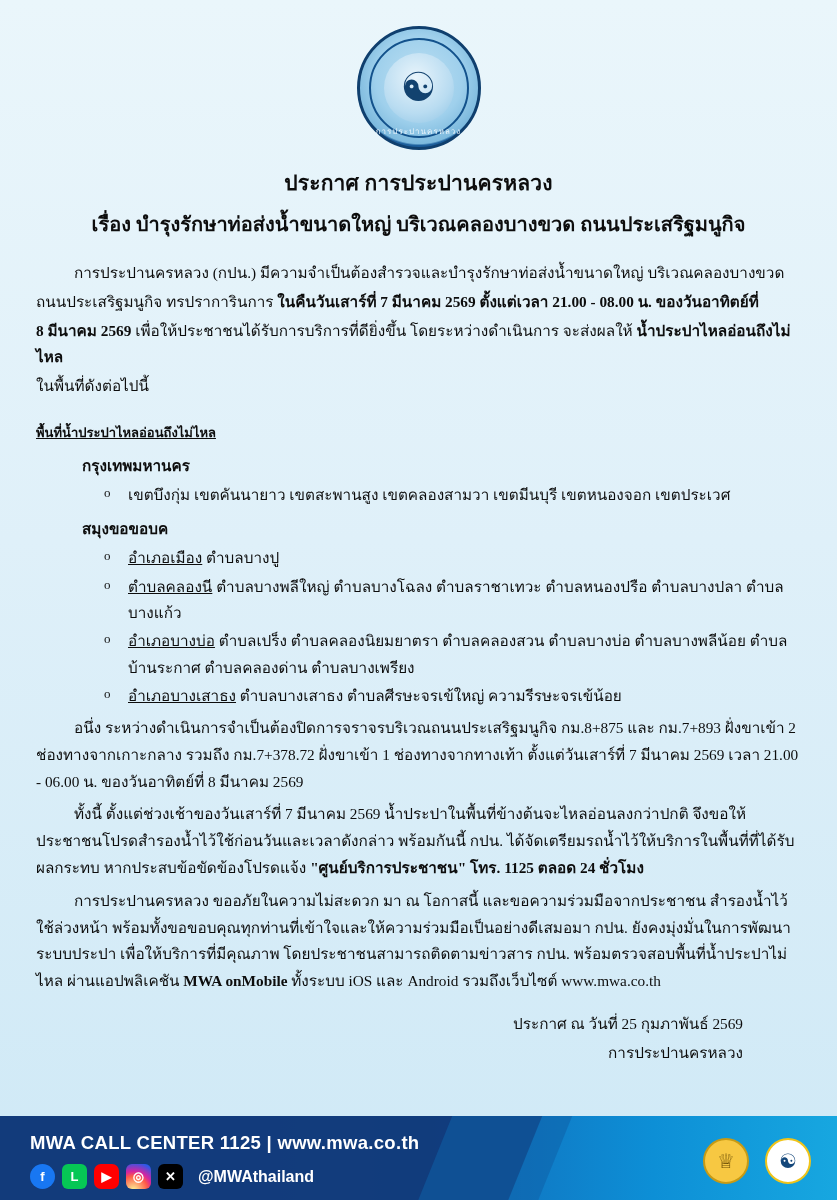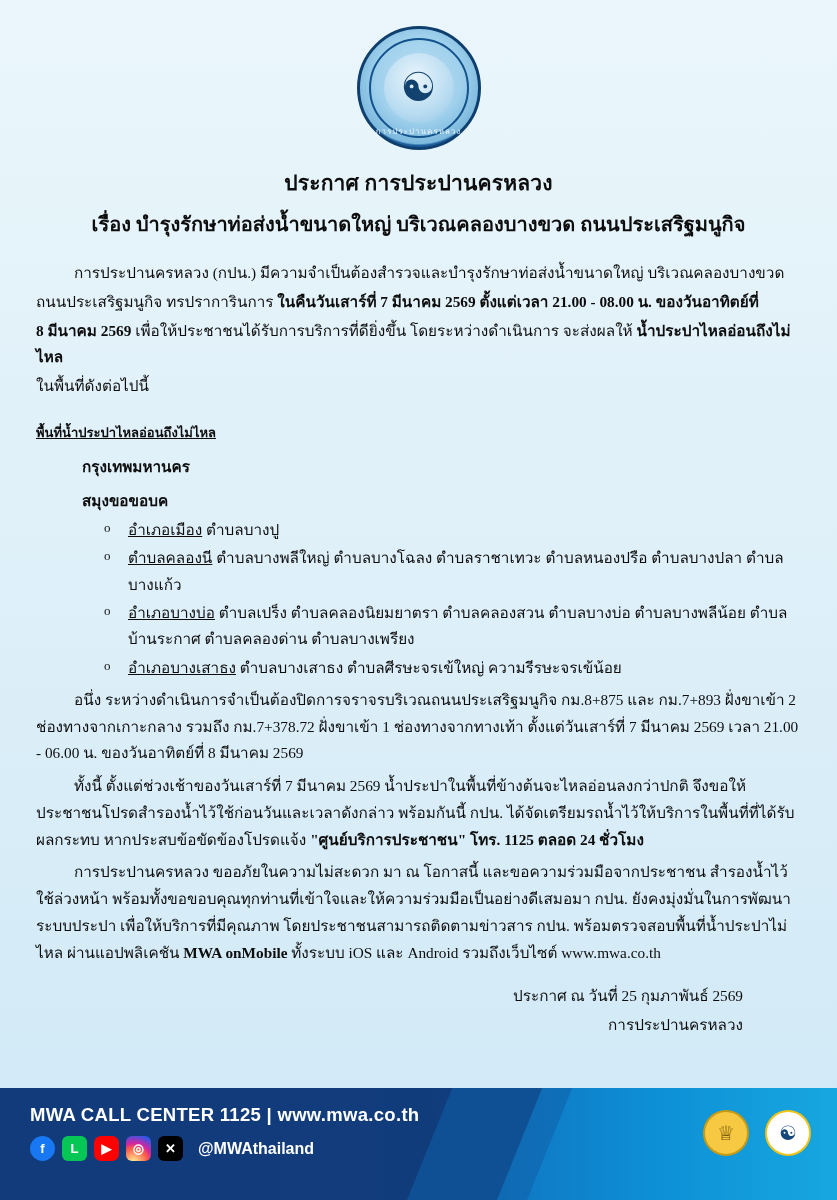--- a/index.html
+++ b/index.html
@@ -102,20 +102,21 @@
     text-decoration: underline;
     font-weight: bold;
     font-size: 13px;
     font-family: Liberation Mono, monospace;
   }
   .province {
     margin-left: 46px;
     margin-top: 8px;
     font-weight: bold;
     font-size: 15.3px;
+    font-family: Liberation Mono, monospace;
   }
   ul.hollow {
     list-style: none;
     margin: 2px 0 0 0;
     padding-left: 92px;
   }
   ul.hollow > li {
     position: relative;
     margin-bottom: 2px;
     line-height: 1.72;
@@ -137,21 +138,21 @@
     padding-right: 58px;
     font-size: 15.3px;
     line-height: 1.9;
   }
 
   
   .footer {
     position: absolute;
     left: 0; bottom: 0;
     width: 837px;
-    height: 112px;
+    height: 84px;
     background: linear-gradient(90deg, #1f4f9c 0%, #1c5fae 38%, #1170bd 55%, #0d8fd6 78%, #17a7e0 100%);
     overflow: hidden;
   }
   .footer::before {
     content: "";
     position: absolute;
     left: -40px; top: -30px;
     width: 560px; height: 170px;
     background: #123a7a;
     transform: skewX(-22deg);
@@ -248,20 +249,21 @@
     </p>
     <p>
       <span class="b">8 มีนาคม 2569</span><span> เพื่อให้ประชาชนได้รับการบริการที่ดียิ่งขึ้น โดยระหว่างดำเนินการ จะส่งผลให้ </span><span class="b">น้ำประปาไหลอ่อนถึงไม่ไหล</span>
     </p>
     <p>ในพื้นที่ดังต่อไปนี้</p>
 
     <div class="section-head">พื้นที่น้ำประปาไหลอ่อนถึงไม่ไหล</div>
 
     <div class="province">กรุงเทพมหานคร</div>
     <ul class="hollow">
+      <li>เขตบึงกุ่ม เขตคันนายาว เขตสะพานสูง เขตคลองสามวา เขตมีนบุรี เขตหนองจอก เขตประเวศ</li>
     </ul>
 
     <div class="province">สมุงขอขอบค</div>
     <ul class="hollow">
       <li><span class="u">อำเภอเมือง</span><span> ตำบลบางปู</span></li>
       <li><span class="u">ตำบลคลองนี</span><span> ตำบลบางพลีใหญ่ ตำบลบางโฉลง ตำบลราชาเทวะ ตำบลหนองปรือ ตำบลบางปลา ตำบลบางแก้ว</span></li>
       <li><span class="u">อำเภอบางบ่อ</span><span> ตำบลเปร็ง ตำบลคลองนิยมยาตรา ตำบลคลองสวน ตำบลบางบ่อ ตำบลบางพลีน้อย ตำบลบ้านระกาศ ตำบลคลองด่าน ตำบลบางเพรียง</span></li>
       <li><span class="u">อำเภอบางเสาธง</span><span> ตำบลบางเสาธง ตำบลศีรษะจรเข้ใหญ่ ความรีรษะจรเข้น้อย</span></li>
     </ul>
 

